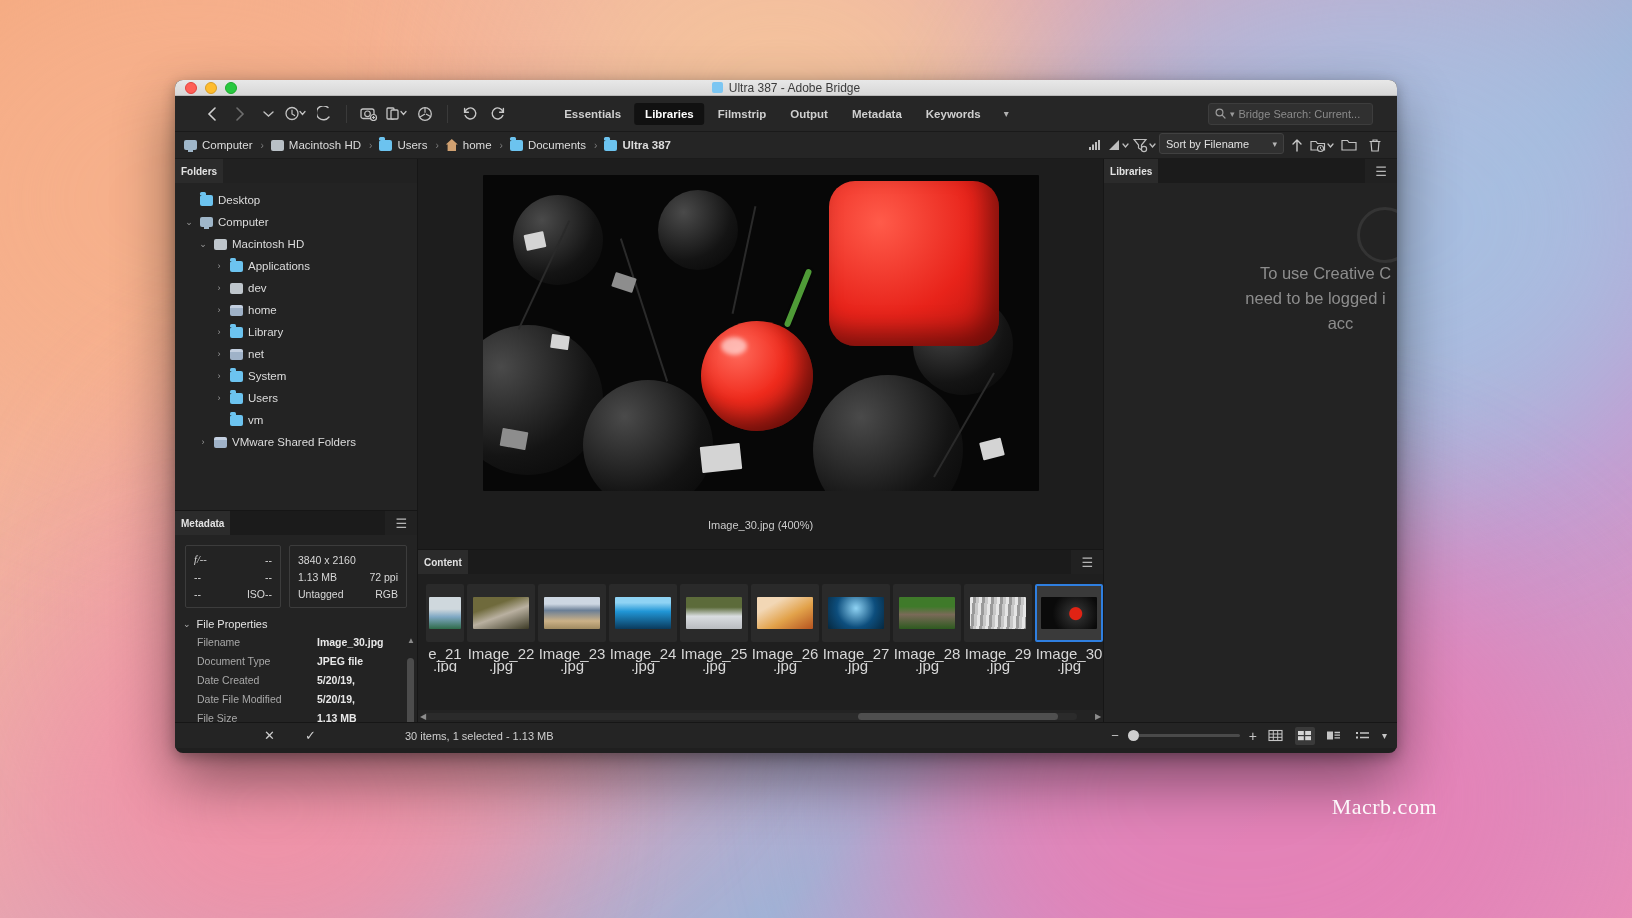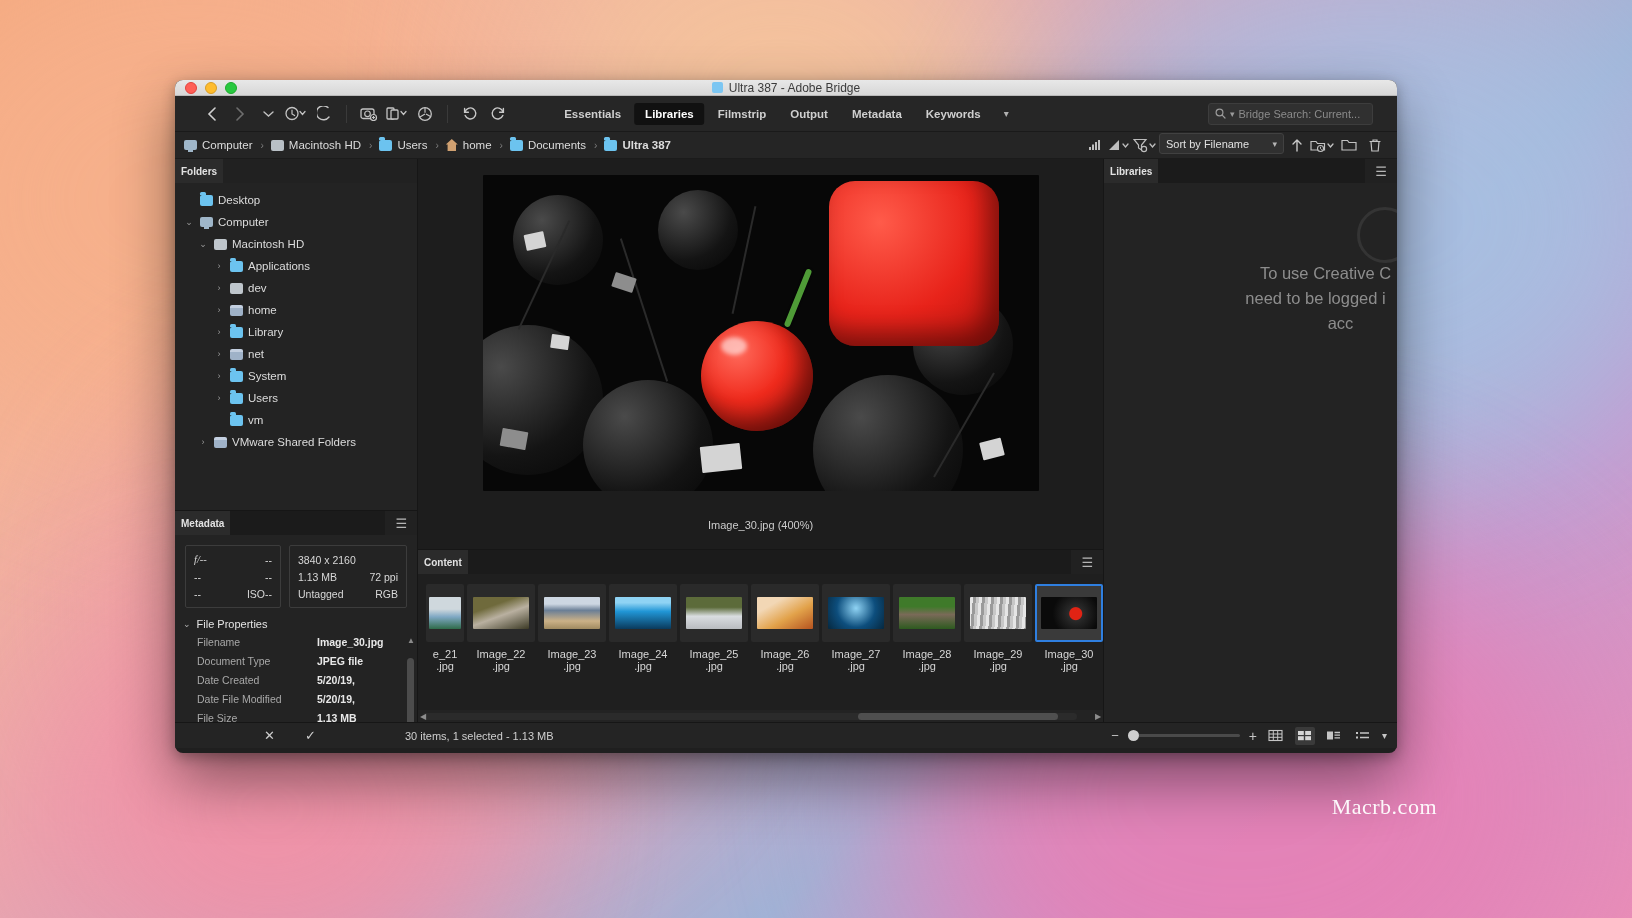--- a/index.html
+++ b/index.html
@@ -159,21 +159,21 @@
   
   .content-panel { height:208px; background:#1f1f1f; border-top:1px solid #161616; display:flex; flex-direction:column; }
   .thumbs { flex:1; display:flex; align-items:flex-start; padding:10px 0 0 8px; gap:3px; overflow:hidden; position:relative; }
   .thumb { width:68px; display:flex; flex-direction:column; align-items:center; }
   .thumb .box {
     width:68px;height:58px;background:#2a2a2a;display:flex;align-items:center;justify-content:center;
     border:2px solid transparent; border-radius:2px;
   }
   .thumb.selected .box { border-color:#2f7fe0; background:#3a3a3a; }
   .thumb .img { width:56px;height:32px;border-radius:1px; }
-  .thumb .cap { font-size:11px; color:#d6d6d6; text-align:center; line-height:12px; margin-top:6px; }
+  .thumb .cap { font-size:15px; color:#d6d6d6; text-align:center; line-height:12px; margin-top:6px; }
   .hscroll { height:12px; background:#232323; display:flex; align-items:center; padding:0 4px; position:relative;}
   .hscroll .track { position:absolute; left:4px; right:26px; height:7px; background:#2b2b2b; border-radius:4px; }
   .hscroll .thumbbar { position:absolute; left:440px; width:200px; height:7px; background:#4f4f4f; border-radius:4px; }
   .hscroll .arr { position:absolute; font-size:8px; color:#8d8d8d; }
 
   
   .statusbar {
     height:26px; background:#242424; border-top:1px solid #161616;
     display:flex; align-items:center; padding:0 10px; gap:10px;
     font-size:11px; color:#cfcfcf;

